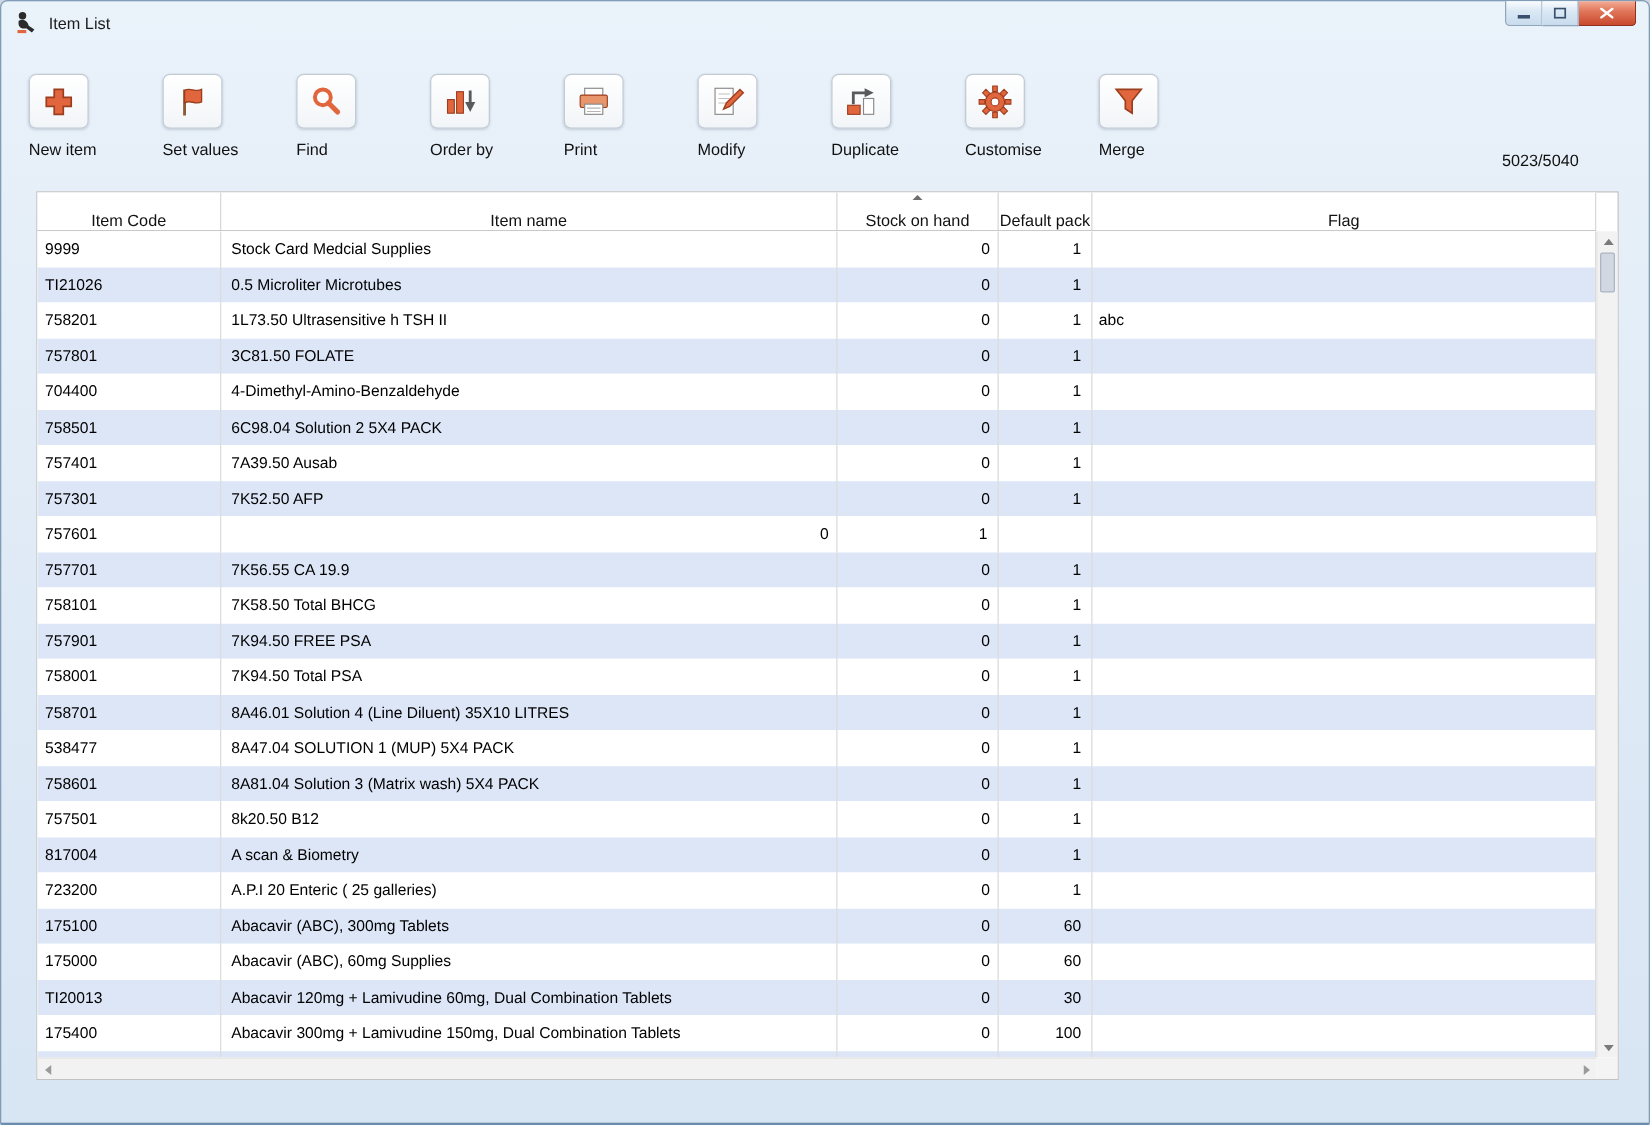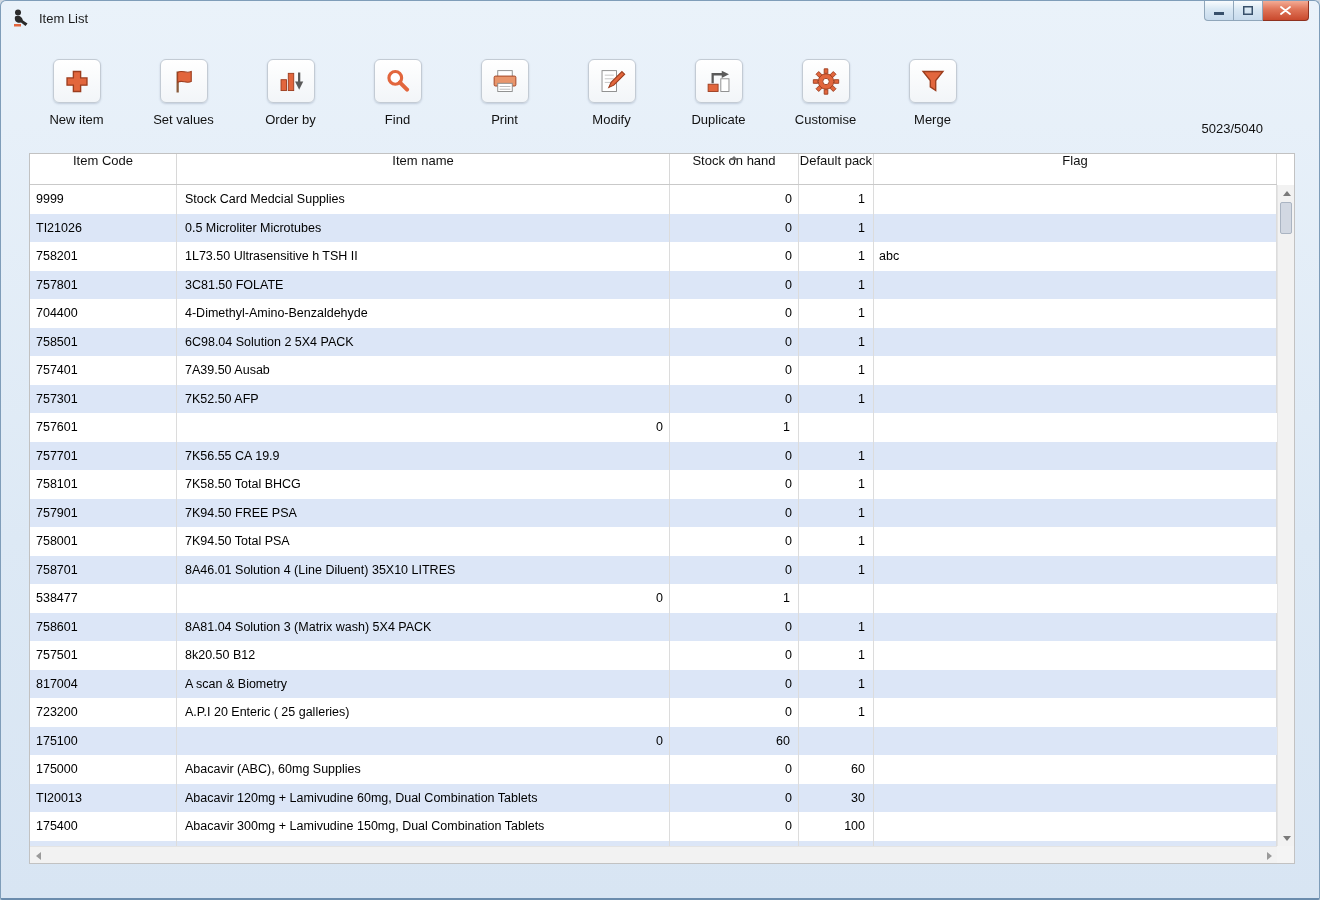--- a/index.html
+++ b/index.html
@@ -15,33 +15,33 @@
   .title{position:absolute;left:38px;top:10px;font-size:13px;color:#1c1c1c;}
   .win-controls{position:absolute;top:-1px;right:10px;display:flex;}
   .wbtn{height:21px;display:flex;align-items:center;justify-content:center;border:1px solid #90a6ba;border-top:none;cursor:default;}
   .wbtn.min{width:30px;border-radius:0 0 0 4px;background:linear-gradient(#fdfeff,#dae8f4 45%,#c8dbed);}
   .wbtn.max{width:29px;border-left:none;background:linear-gradient(#fdfeff,#dae8f4 45%,#c8dbed);}
   .wbtn.close{width:46px;border-left:none;border-radius:0 0 4px 0;border-color:#8e3120;
     background:linear-gradient(#f6b29c,#e0765a 45%,#c9492d);}
 
   
   .toolbar{position:absolute;top:58px;left:22px;height:84px;display:flex;}
-  .tool{width:107px;display:flex;flex-direction:column;align-items:center;}
+  .tool{width:107px;display:flex;flex-direction:column;align-items:flex-start;}
   .tool-btn{width:48px;height:44px;border:1px solid #c3cbd4;border-radius:6px;
     background:linear-gradient(#ffffff,#f2f5f8);box-shadow:0 1px 2px rgba(80,100,130,.25);
     display:flex;align-items:center;justify-content:center;cursor:pointer;}
   .tool-btn svg{width:30px;height:29px;}
   .tool-label{margin-top:9px;font-size:13px;color:#111;}
   .count{position:absolute;top:120px;right:56px;font-size:13px;color:#111;}
 
   
   .table{position:absolute;left:28px;right:24px;top:152px;bottom:34px;background:#fff;border:1px solid #c2c2c2;}
   .thead{position:absolute;top:0;left:0;right:17px;height:31px;display:grid;
     grid-template-columns:147px 493px 129px 75px 1fr;background:#fff;border-bottom:1px solid #c9c9c9;}
-  .hcell{position:relative;display:flex;align-items:flex-start;justify-content:center;
+  .hcell{position:relative;display:flex;align-items:flex-end;justify-content:center;
     border-right:1px solid #d8d8d8;font-size:13px;color:#111;text-align:center;line-height:1.05;cursor:pointer;}
   .sort-caret{position:absolute;top:2px;left:50%;transform:translateX(-50%);width:0;height:0;
     border-left:4px solid transparent;border-right:4px solid transparent;border-bottom:4px solid #6d6d6d;}
   .tbody{position:absolute;top:31px;left:0;right:17px;bottom:17px;overflow:hidden;background:#fff;}
   .trow{display:grid;grid-template-columns:147px 493px 129px 75px 1fr;height:28.5px;background:#fff;}
   .trow.alt{background:#dce6f7;}
   .tcell{display:flex;align-items:center;border-right:1px solid #dcdcdc;font-size:12.5px;color:#000;
     white-space:nowrap;overflow:hidden;}
   .c-code{padding-left:6px;}
   .c-name{padding-left:8px;}
@@ -112,36 +112,36 @@
           <svg viewBox="0 0 32 32">
             <path d="M9 28V5" stroke="#8a5a3a" stroke-width="2.5" fill="none"></path>
             <path d="M9 6c5-3.5 9 2 15-1v11c-6 3-10-2.5-15 1z" fill="#e2663d" stroke="#9c3d1e" stroke-width="1.2"></path>
           </svg>
         </div>
         <div class="tool-label">Set values</div>
       </div>
       <div class="tool">
         <div class="tool-btn">
           <svg viewBox="0 0 32 32">
+            <circle cx="13" cy="12" r="7" fill="#fff" stroke="#e2663d" stroke-width="3.5"></circle>
+            <path d="M18 17l8 8" stroke="#e2663d" stroke-width="4.5" stroke-linecap="round"></path>
+          </svg>
+        </div>
+        <div class="tool-label">Find</div>
+      </div>
+      <div class="tool">
+        <div class="tool-btn">
+          <svg viewBox="0 0 32 32">
             <rect x="5" y="14" width="6" height="12" fill="#e2663d" stroke="#9c3d1e"></rect>
             <rect x="13" y="7" width="6" height="19" fill="#e2663d" stroke="#9c3d1e"></rect>
             <path d="M25 6v12" stroke="#5a5a5a" stroke-width="2.5"></path>
             <path d="M20.5 16l4.5 9 4.5-9z" fill="#5a5a5a"></path>
           </svg>
         </div>
         <div class="tool-label">Order by</div>
-      </div>
-      <div class="tool">
-        <div class="tool-btn">
-          <svg viewBox="0 0 32 32">
-            <circle cx="13" cy="12" r="7" fill="#fff" stroke="#e2663d" stroke-width="3.5"></circle>
-            <path d="M18 17l8 8" stroke="#e2663d" stroke-width="4.5" stroke-linecap="round"></path>
-          </svg>
-        </div>
-        <div class="tool-label">Find</div>
       </div>
       <div class="tool">
         <div class="tool-btn">
           <svg viewBox="0 0 32 32">
             <rect x="8" y="4" width="16" height="7" fill="#fff" stroke="#888"></rect>
             <rect x="4" y="10" width="24" height="11" rx="1.5" fill="#e8956b" stroke="#9c3d1e"></rect>
             <rect x="8" y="18" width="16" height="9" fill="#fff" stroke="#888"></rect>
             <line x1="10" y1="21.5" x2="22" y2="21.5" stroke="#b5b5b5"></line>
             <line x1="10" y1="24.5" x2="22" y2="24.5" stroke="#b5b5b5"></line>
           </svg>
@@ -306,20 +306,21 @@
         </div>
         <div class="trow alt">
           <div class="tcell c-code">758701</div>
           <div class="tcell c-name">8A46.01 Solution 4 (Line Diluent) 35X10 LITRES</div>
           <div class="tcell c-stock">0</div>
           <div class="tcell c-pack">1</div>
           <div class="tcell c-flag"></div>
         </div>
         <div class="trow">
           <div class="tcell c-code">538477</div>
+          <div class="tcell c-name">8A47.04 SOLUTION 1 (MUP) 5X4 PACK</div>
           <div class="tcell c-stock">0</div>
           <div class="tcell c-pack">1</div>
           <div class="tcell c-flag"></div>
         </div>
         <div class="trow alt">
           <div class="tcell c-code">758601</div>
           <div class="tcell c-name">8A81.04 Solution 3 (Matrix wash) 5X4 PACK</div>
           <div class="tcell c-stock">0</div>
           <div class="tcell c-pack">1</div>
           <div class="tcell c-flag"></div>
@@ -340,20 +341,21 @@
         </div>
         <div class="trow">
           <div class="tcell c-code">723200</div>
           <div class="tcell c-name">A.P.I 20 Enteric ( 25 galleries)</div>
           <div class="tcell c-stock">0</div>
           <div class="tcell c-pack">1</div>
           <div class="tcell c-flag"></div>
         </div>
         <div class="trow alt">
           <div class="tcell c-code">175100</div>
+          <div class="tcell c-name">Abacavir (ABC), 300mg Tablets</div>
           <div class="tcell c-stock">0</div>
           <div class="tcell c-pack">60</div>
           <div class="tcell c-flag"></div>
         </div>
         <div class="trow">
           <div class="tcell c-code">175000</div>
           <div class="tcell c-name">Abacavir (ABC), 60mg Supplies</div>
           <div class="tcell c-stock">0</div>
           <div class="tcell c-pack">60</div>
           <div class="tcell c-flag"></div>

